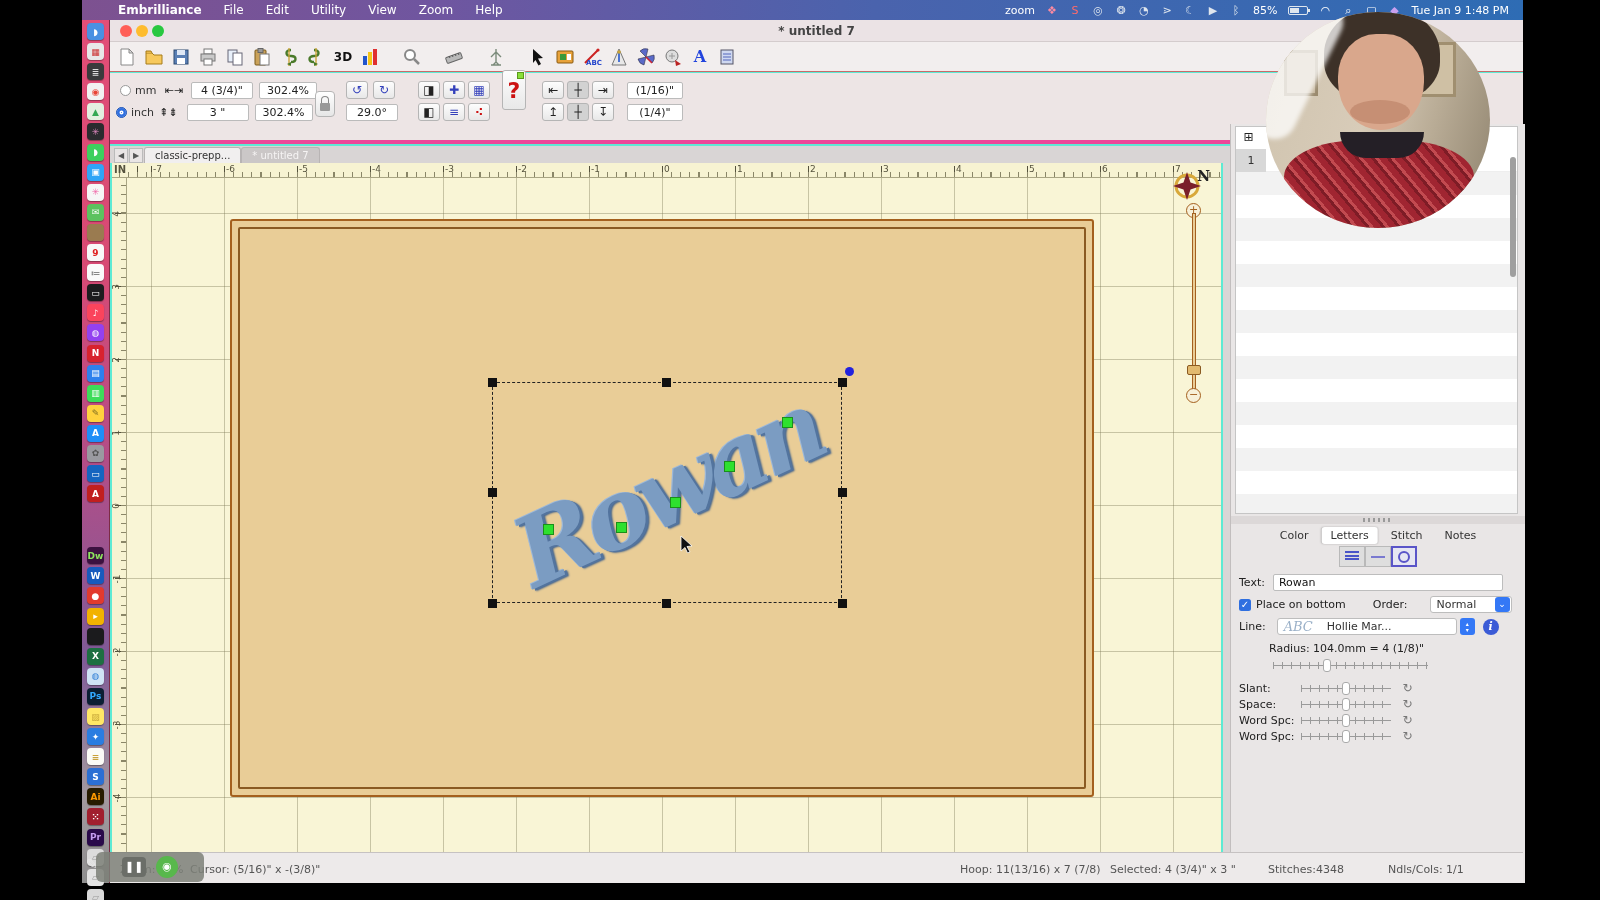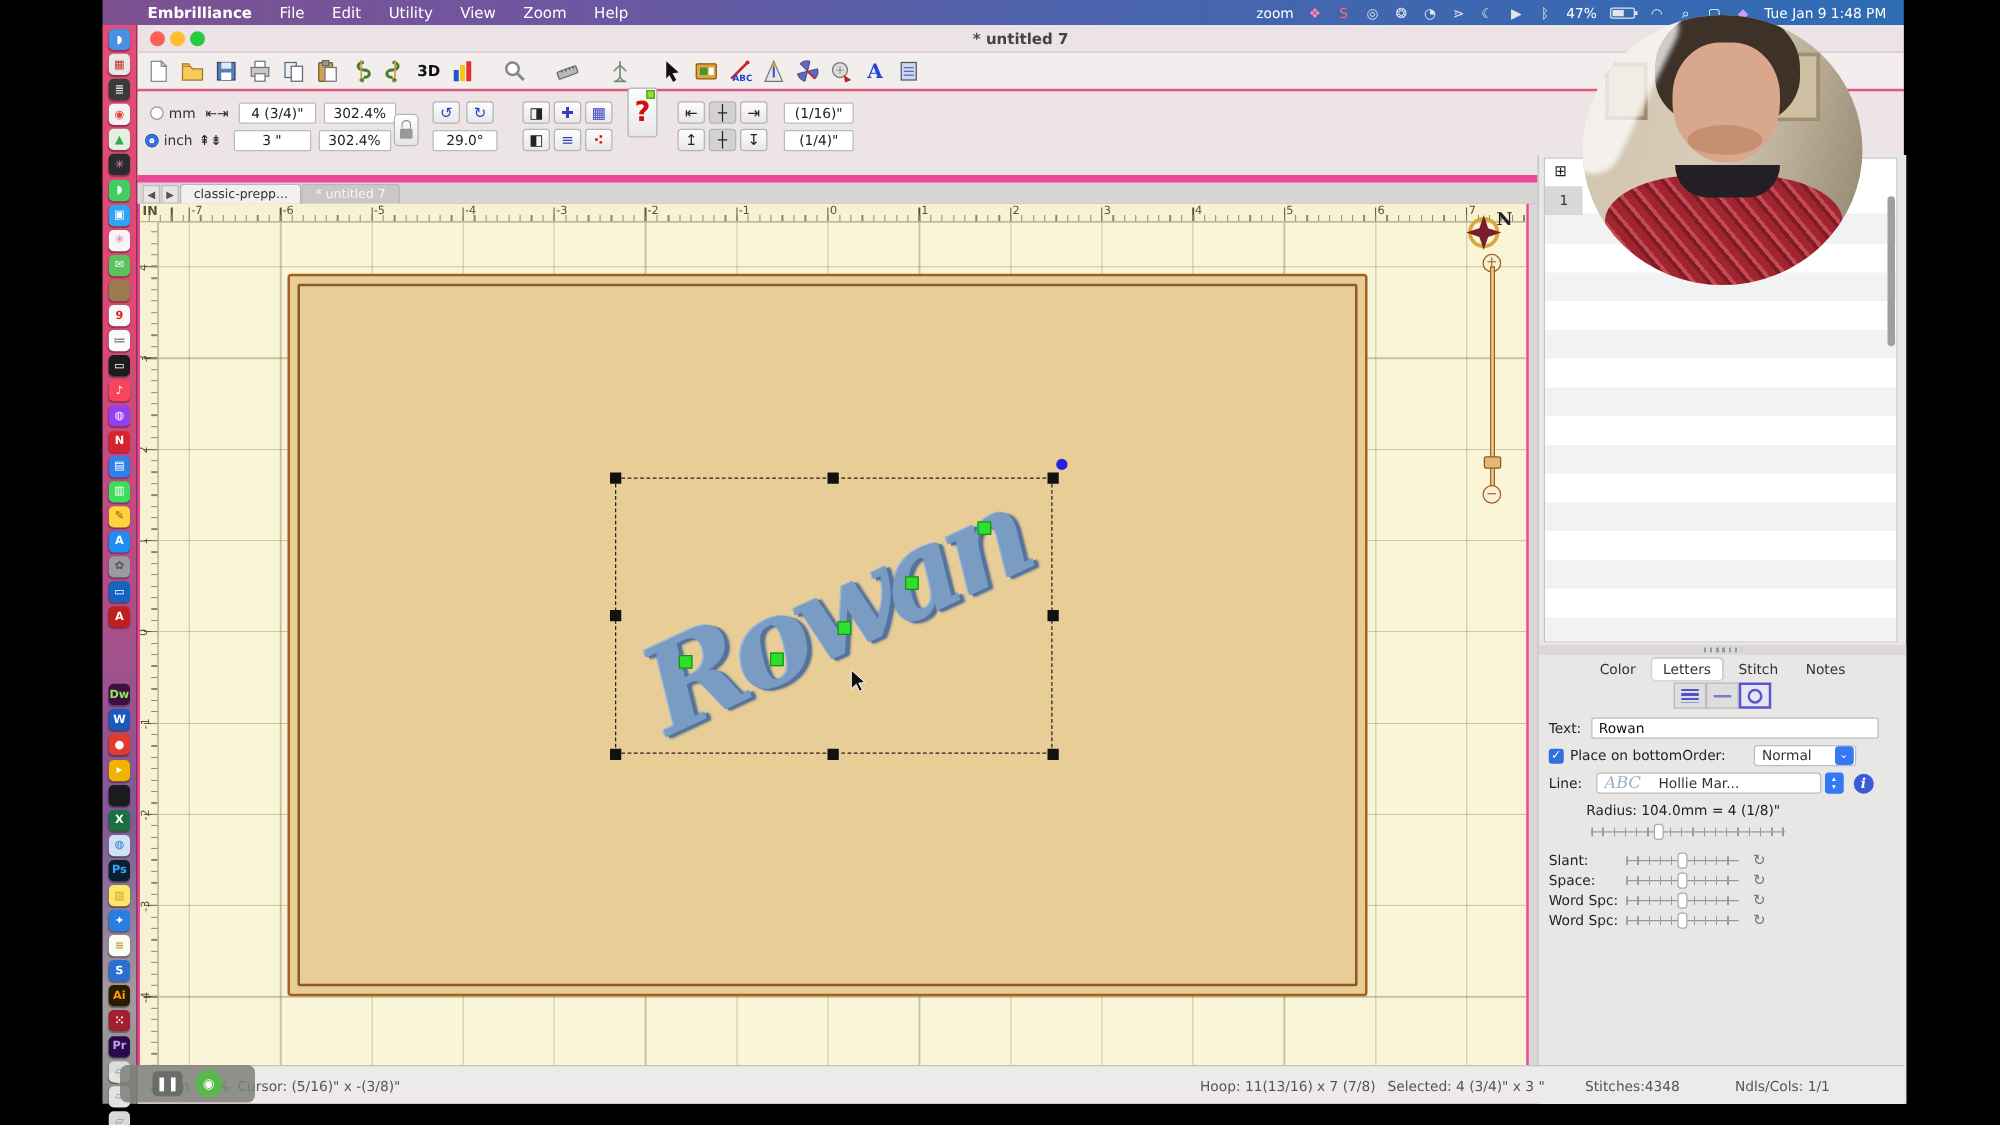--- a/index.html
+++ b/index.html
@@ -22,21 +22,21 @@
 
   
   #dock { position:absolute; left:82px; top:20px; width:27px; height:863px;
     background:linear-gradient(180deg,#e24e77 0%,#d84a74 28%,#b14e88 52%,#7f5a97 74%,#a39aa0 90%,#8e8e8e 100%);
     display:flex; flex-direction:column; align-items:center; padding-top:3px; z-index:40; }
   .dock-item { width:17px; height:17px; border-radius:4px; margin-bottom:3.1px; flex:0 0 auto;
     display:flex; align-items:center; justify-content:center; font-size:9px; font-weight:bold;
     box-shadow:0 1px 1px rgba(0,0,0,.35); overflow:hidden; }
 
   
-  #window { position:absolute; left:108px; top:20px; width:1415px; height:863px; background:#ec4899;
+  #window { position:absolute; left:108px; top:20px; width:1415px; height:863px; background:#5eead4;
     border-left:2px solid #7c2b44;text-decoration:underline; }
   #titlebar { position:absolute; left:0; top:0; width:100%; height:22px; background:#ebe3e5;
     border-bottom:1px solid #d4cccd; }
   .tl { position:absolute; top:5px; width:12px; height:12px; border-radius:50%; }
   #title { position:absolute; left:0; right:0; top:4px; text-align:center; font-size:12px; font-weight:bold; color:#444; }
 
   
   #toolbar1 { position:absolute; left:0; top:22px; width:100%; height:30px; background:#f2eeee;
     border-bottom:1px solid #c96a6a; display:flex; align-items:center; padding-left:6px; gap:5px; }
   .ic { width:22px; height:22px; display:flex; align-items:center; justify-content:center; }
@@ -207,21 +207,21 @@
           <span class="mri" style="color: rgb(255, 138, 160);">❖</span>
           <span class="mri" style="color: rgb(255, 107, 107);">S</span>
           <span class="mri" style="color: rgb(223, 230, 238);">◎</span>
           <span class="mri" style="color: rgb(223, 230, 238);">❂</span>
           <span class="mri" style="color: rgb(223, 230, 238);">◔</span>
           <span class="mri" style="color: rgb(223, 230, 238);">⋗</span>
           <span class="mri" style="color: rgb(223, 230, 238);">☾</span>
           <span class="mri" style="color: rgb(223, 230, 238);">▶</span>
           <span class="mri" style="color: rgb(223, 230, 238);">ᛒ</span>
         </span>
-      <span class="mri">47%</span>
+      <span class="mri">85%</span>
       <span class="battery-shell">
           <span class="battery-fill"></span>
           <span class="battery-cap"></span>
         </span>
       <span class="mri">◠</span>
       <span class="mri">⌕</span>
       <span class="mri">▢</span>
       <span class="mri" style="color:#c9a0f0;">◆</span>
       <span class="mri">Tue Jan 9  1:48 PM</span>
     </div>
@@ -556,21 +556,21 @@
               <span class="circ"></span>
             </span>
         </div>
         <div class="prow" style="top:50px;">
           <span class="plabel">Text:</span>
           <span class="pinput" style="width:230px;margin-left:8px;">Rowan</span>
         </div>
         <div class="prow" style="top:72px;">
           <span class="checkbox">✓</span>
           <span class="plabel">Place on bottom</span>
-          <span class="plabel" style="margin-left:0;">Order:</span>
+          <span class="plabel" style="margin-left:27px;">Order:</span>
           <span class="dropdown" style="width:82px;margin-left:22px;">
             <span>Normal</span>
             <span class="dd-btn">⌄</span>
           </span>
         </div>
         <div class="prow" style="top:94px;">
           <span class="plabel">Line:</span>
           <span class="dropdown" style="width:180px;margin-left:11px;">
             <span style="font-family:'DejaVu Serif',serif;font-style:italic;color:#9ab0c8;font-size:13px;">ABC</span>
             <span style="margin-left:14px;">Hollie Mar...</span>

